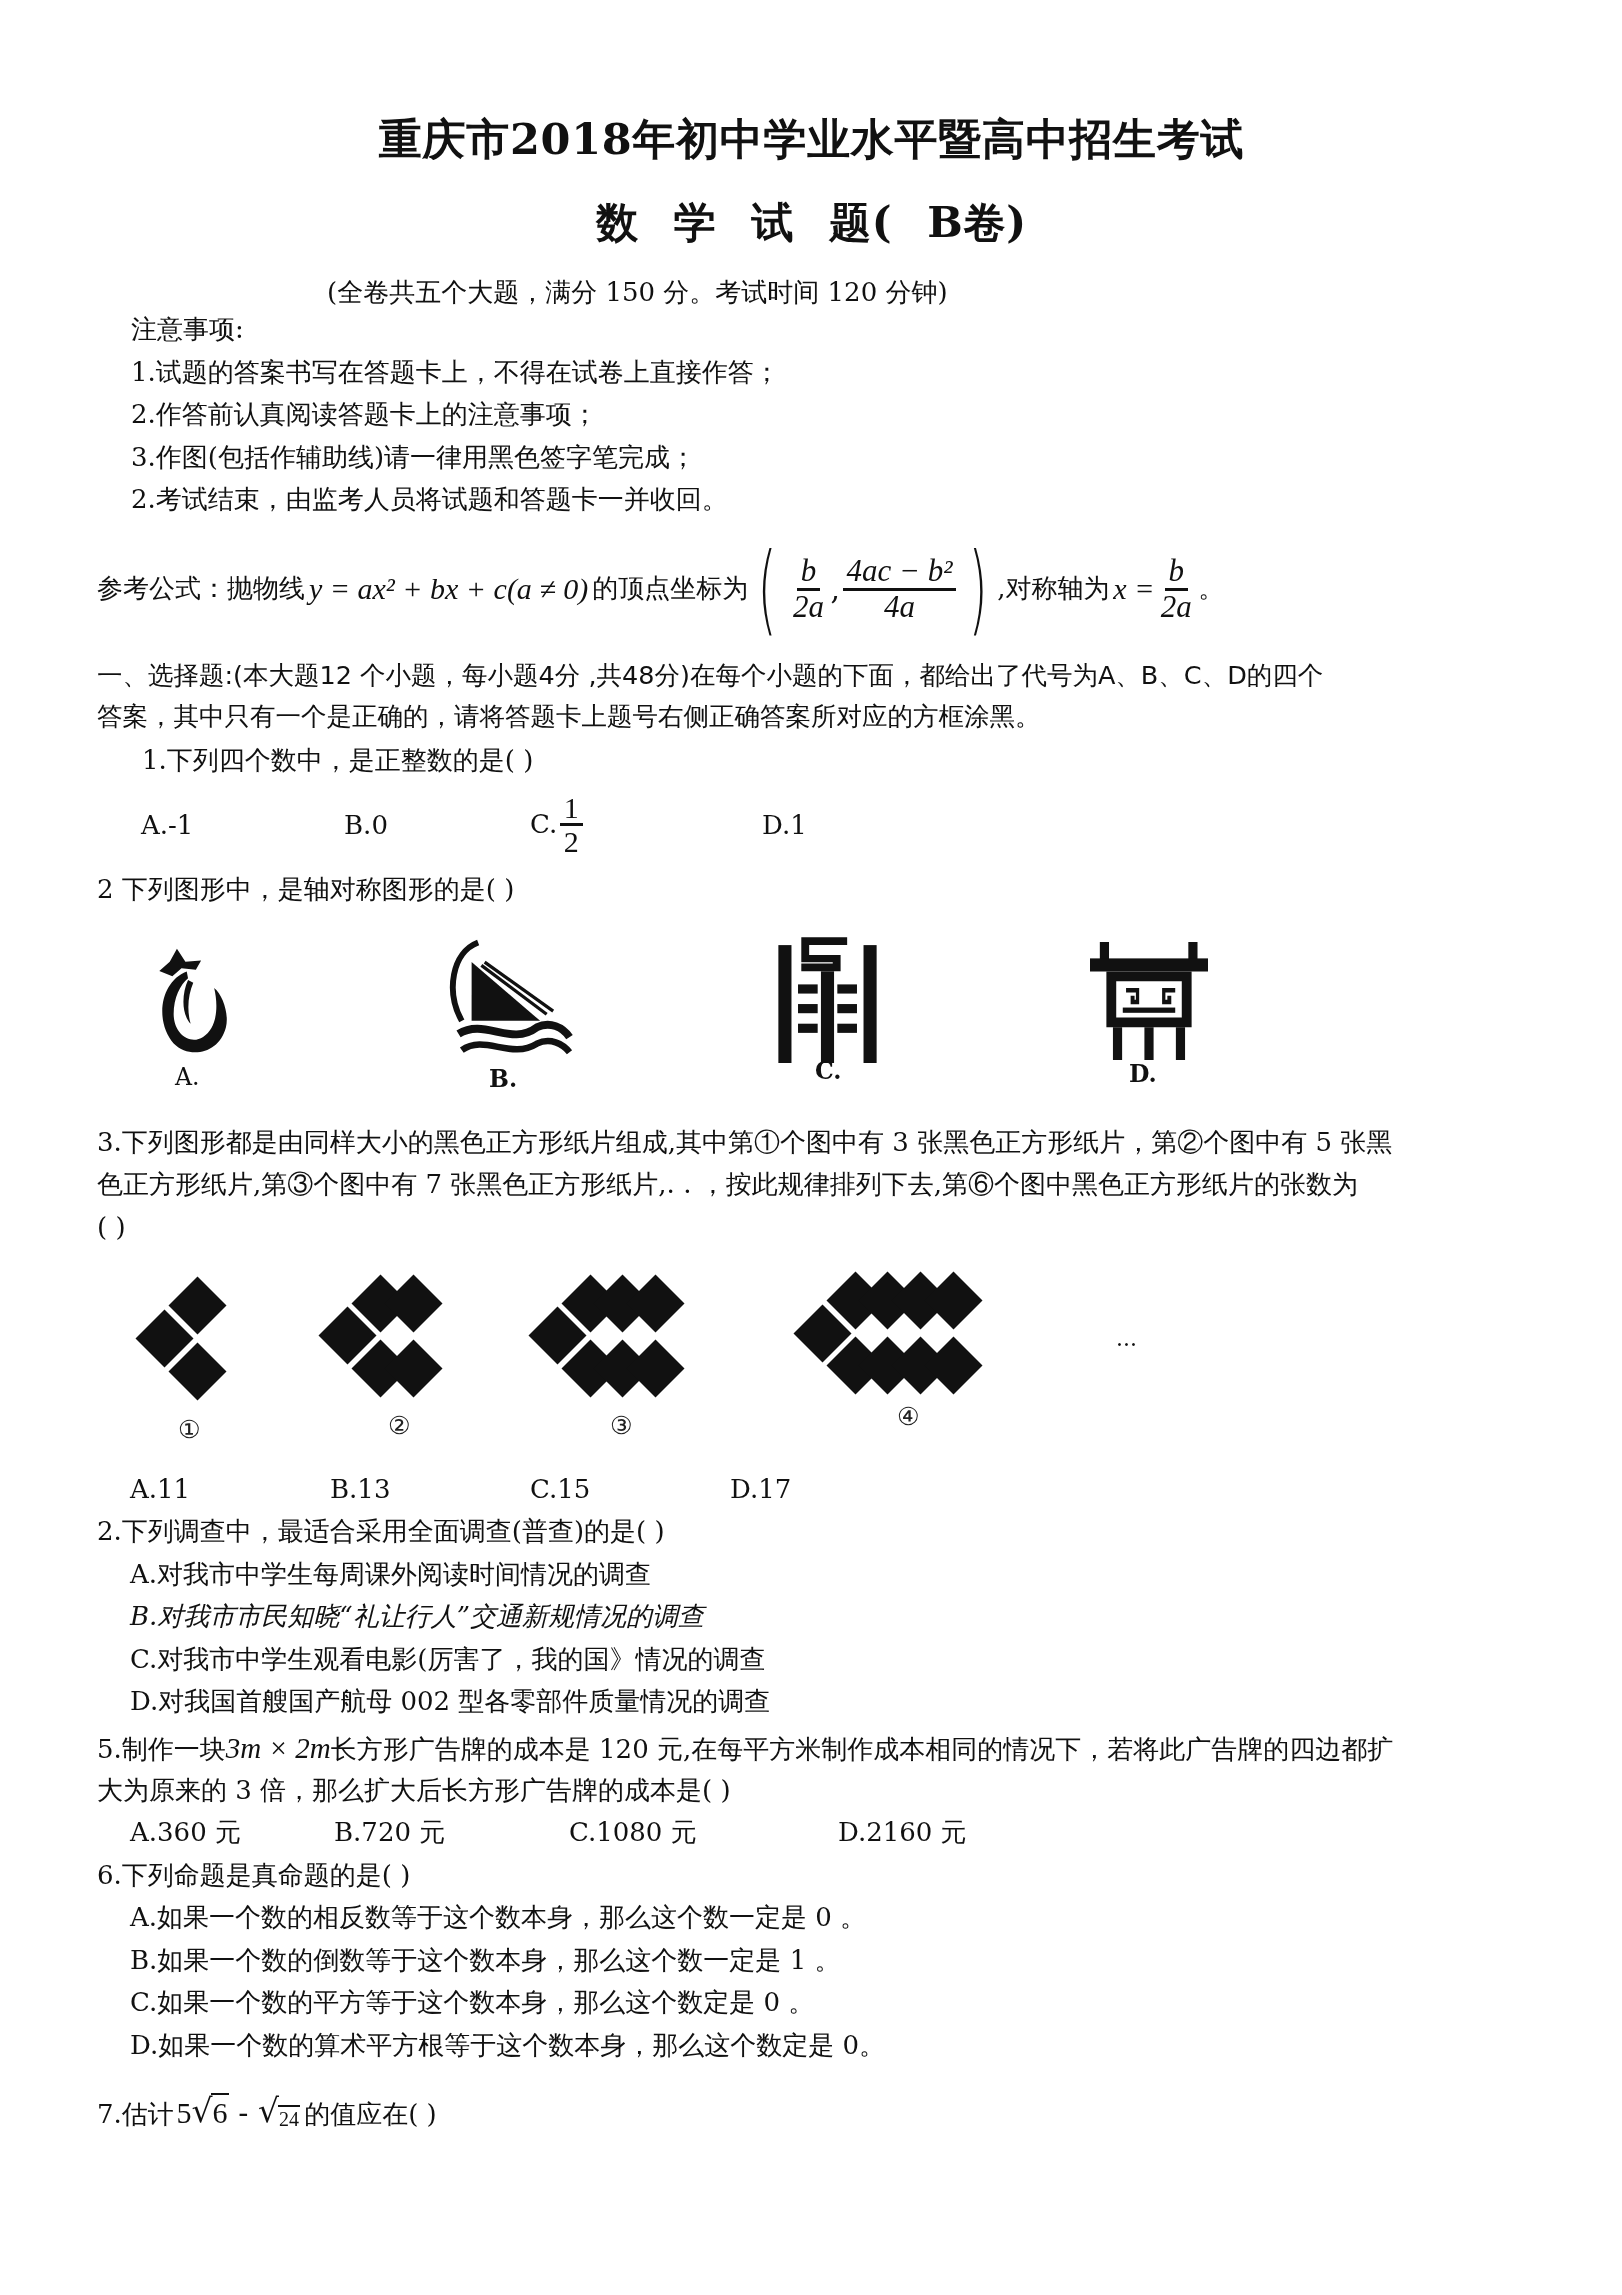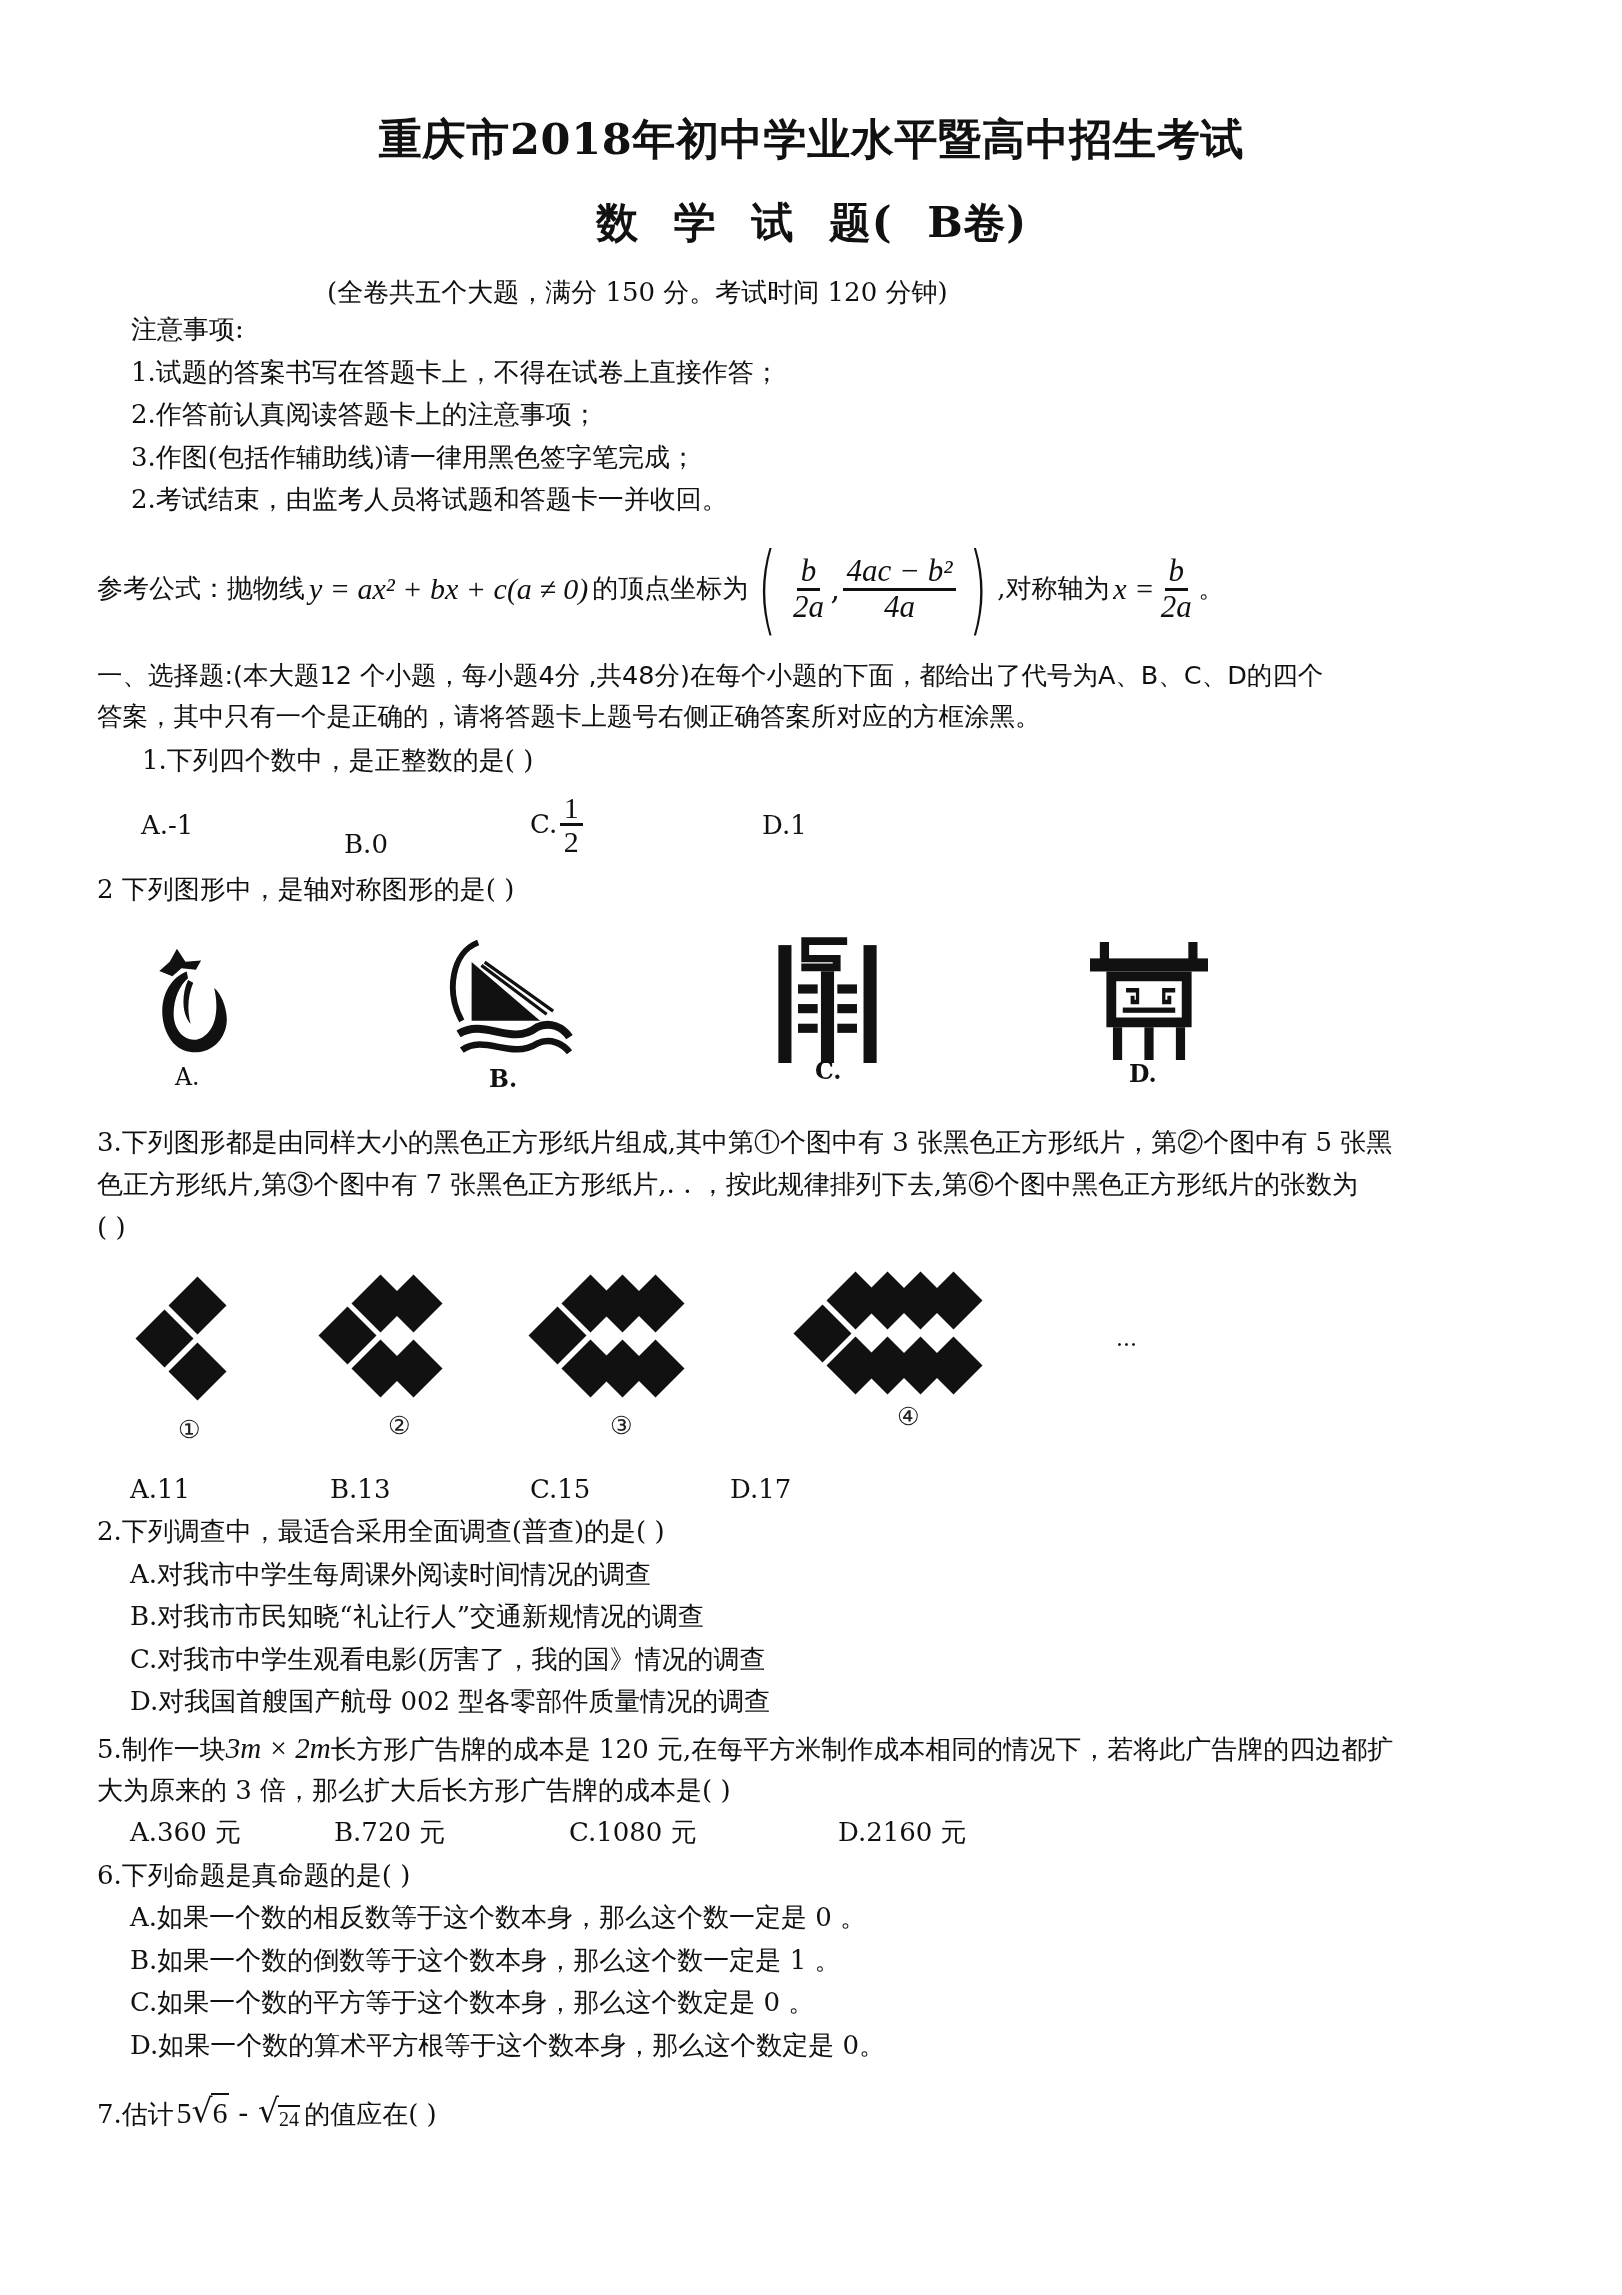--- a/index.html
+++ b/index.html
@@ -57,21 +57,21 @@
   <span>。</span>
 </div>
 
 <div class="abs txt" style="left:97px;top:660px;font-family:'DejaVu Sans',sans-serif;font-size:25.5px;">一、选择题:(本大题12 个小题，每小题4分 ,共48分)在每个小题的下面，都给出了代号为A、B、C、D的四个</div>
 <div class="abs txt" style="left:97px;top:701px;font-family:'DejaVu Sans',sans-serif;font-size:25.5px;">答案，其中只有一个是正确的，请将答题卡上题号右侧正确答案所对应的方框涂黑。</div>
 
 <div class="abs txt" style="left:97px;top:745px;margin-left:45px;">1.下列四个数中，是正整数的是(          )</div>
 <div class="abs txt" style="left:141px;top:810px;">
   <span>A.</span><span>-1</span>
 </div>
-<div class="abs txt" style="left:344px;top:810px;margin-top:19px;">
+<div class="abs txt" style="left:344px;top:810px;">
   <span>B.</span><span>0</span>
 </div>
 <div class="abs txt" style="left:530px;top:785px;display:flex;align-items:center;height:79px;">
   <span>C.</span>
   <span class="frac" style="font-size:30px;">
     <span class="num">1</span>
     <span class="den">2</span>
   </span>
 </div>
 <div class="abs txt" style="left:762px;top:810px;">
@@ -174,21 +174,21 @@
   <div class="abs" style="left:998px;top:69px;font-size:22px;">···</div>
 </div>
 
 <div class="abs txt" style="left:130px;top:1474px;">A.11</div>
 <div class="abs txt" style="left:330px;top:1474px;">B.13</div>
 <div class="abs txt" style="left:530px;top:1474px;">C.15</div>
 <div class="abs txt" style="left:730px;top:1474px;">D.17</div>
 
 <div class="abs txt" style="left:97px;top:1516px;">2.下列调查中，最适合采用全面调查(普查)的是(          )</div>
 <div class="abs txt" style="left:130px;top:1559px;">A.对我市中学生每周课外阅读时间情况的调查</div>
-<div class="abs txt" style="left:130px;top:1601px;">B.对我市市民知晓“礼让行人”交通新规情况的调查</div>
+<div class="abs txt" style="left:130px;top:1601px;font-style:italic;">B.对我市市民知晓“礼让行人”交通新规情况的调查</div>
 <div class="abs txt" style="left:130px;top:1644px;">C.对我市中学生观看电影(厉害了，我的国》情况的调查</div>
 <div class="abs txt" style="left:130px;top:1686px;">D.对我国首艘国产航母 002 型各零部件质量情况的调查</div>
 
 <div class="abs txt" style="left:97px;top:1731px;">
   <span>5.制作一块</span><span class="math" style="font-size:29px;">3m × 2m</span><span>长方形广告牌的成本是 120 元,在每平方米制作成本相同的情况下，若将此广告牌的四边都扩</span>
 </div>
 <div class="abs txt" style="left:97px;top:1775px;">大为原来的 3 倍，那么扩大后长方形广告牌的成本是(          )</div>
 <div class="abs txt" style="left:130px;top:1817px;">A.360 元</div>
 <div class="abs txt" style="left:334px;top:1817px;">B.720 元</div>
 <div class="abs txt" style="left:569px;top:1817px;">C.1080 元</div>

